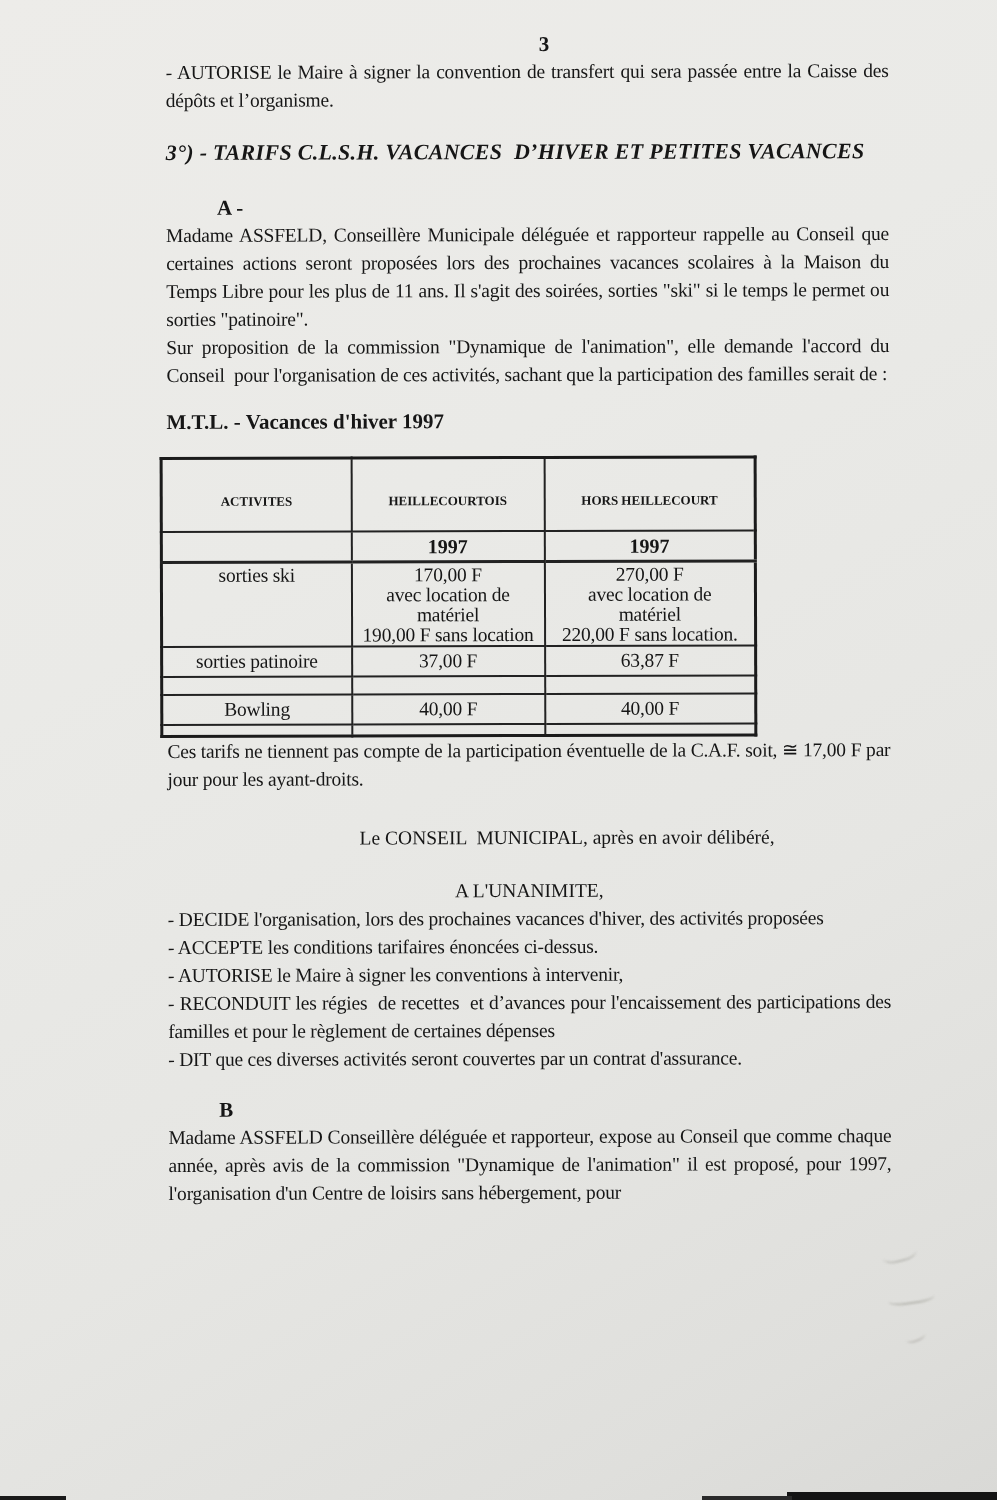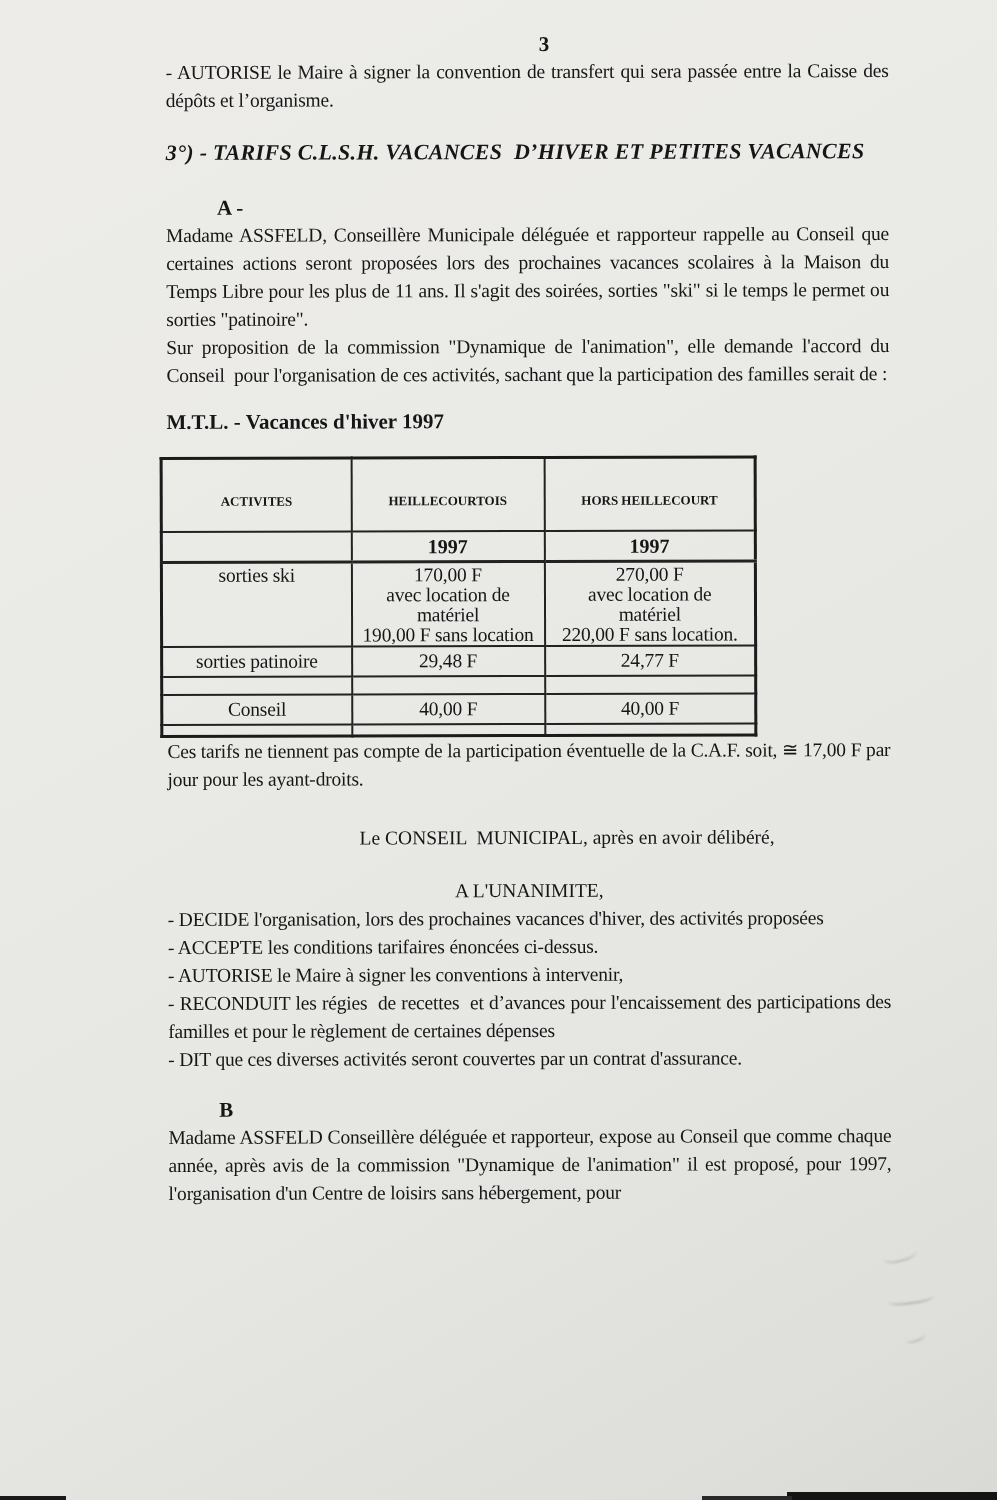--- a/index.html
+++ b/index.html
@@ -114,30 +114,30 @@
 avec location de
 matériel
 190,00 F sans location</td>
           <td>270,00 F
 avec location de
 matériel
 220,00 F sans location.</td>
         </tr>
         <tr class="r-pat">
           <td>sorties patinoire</td>
-          <td>29,48 F</td>
-          <td>24,77 F</td>
+          <td>37,00 F</td>
+          <td>63,87 F</td>
         </tr>
         <tr class="r-empty1">
           <td></td>
           <td></td>
           <td></td>
         </tr>
         <tr class="r-bowl">
-          <td>Conseil</td>
+          <td>Bowling</td>
           <td>40,00 F</td>
           <td>40,00 F</td>
         </tr>
         <tr class="r-empty2">
           <td></td>
           <td></td>
           <td></td>
         </tr>
       </tbody>
     </table>

